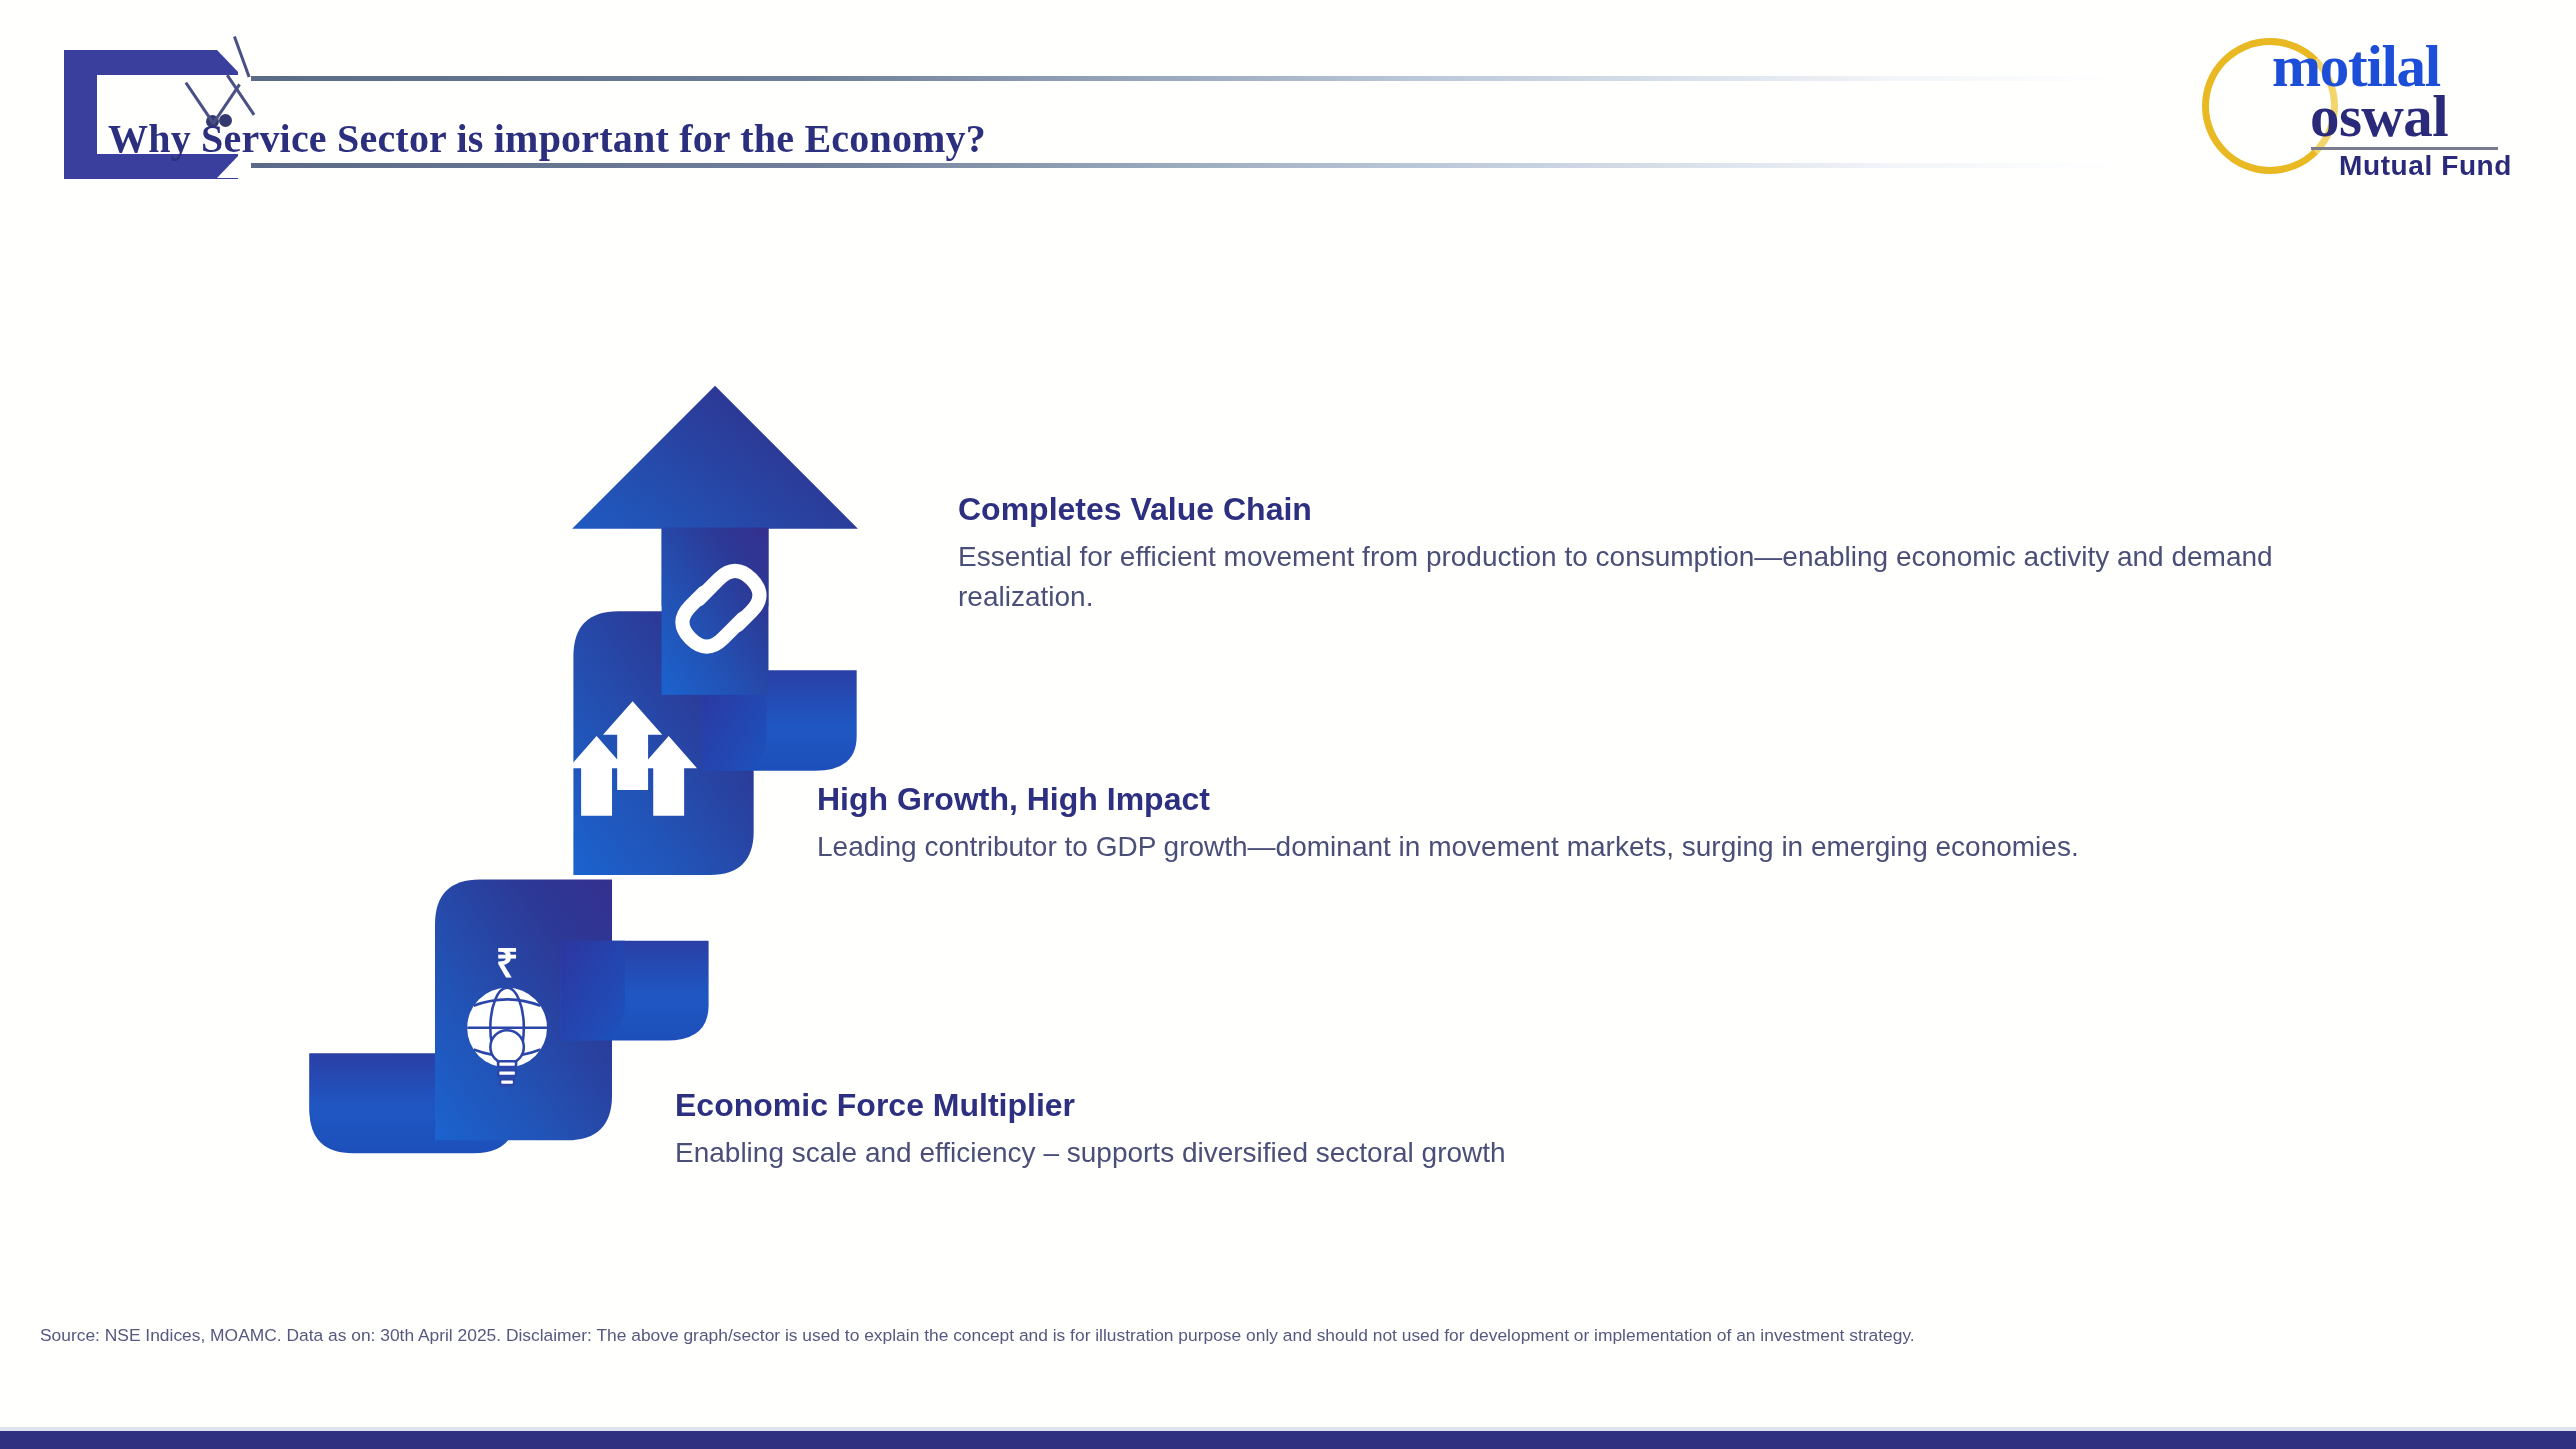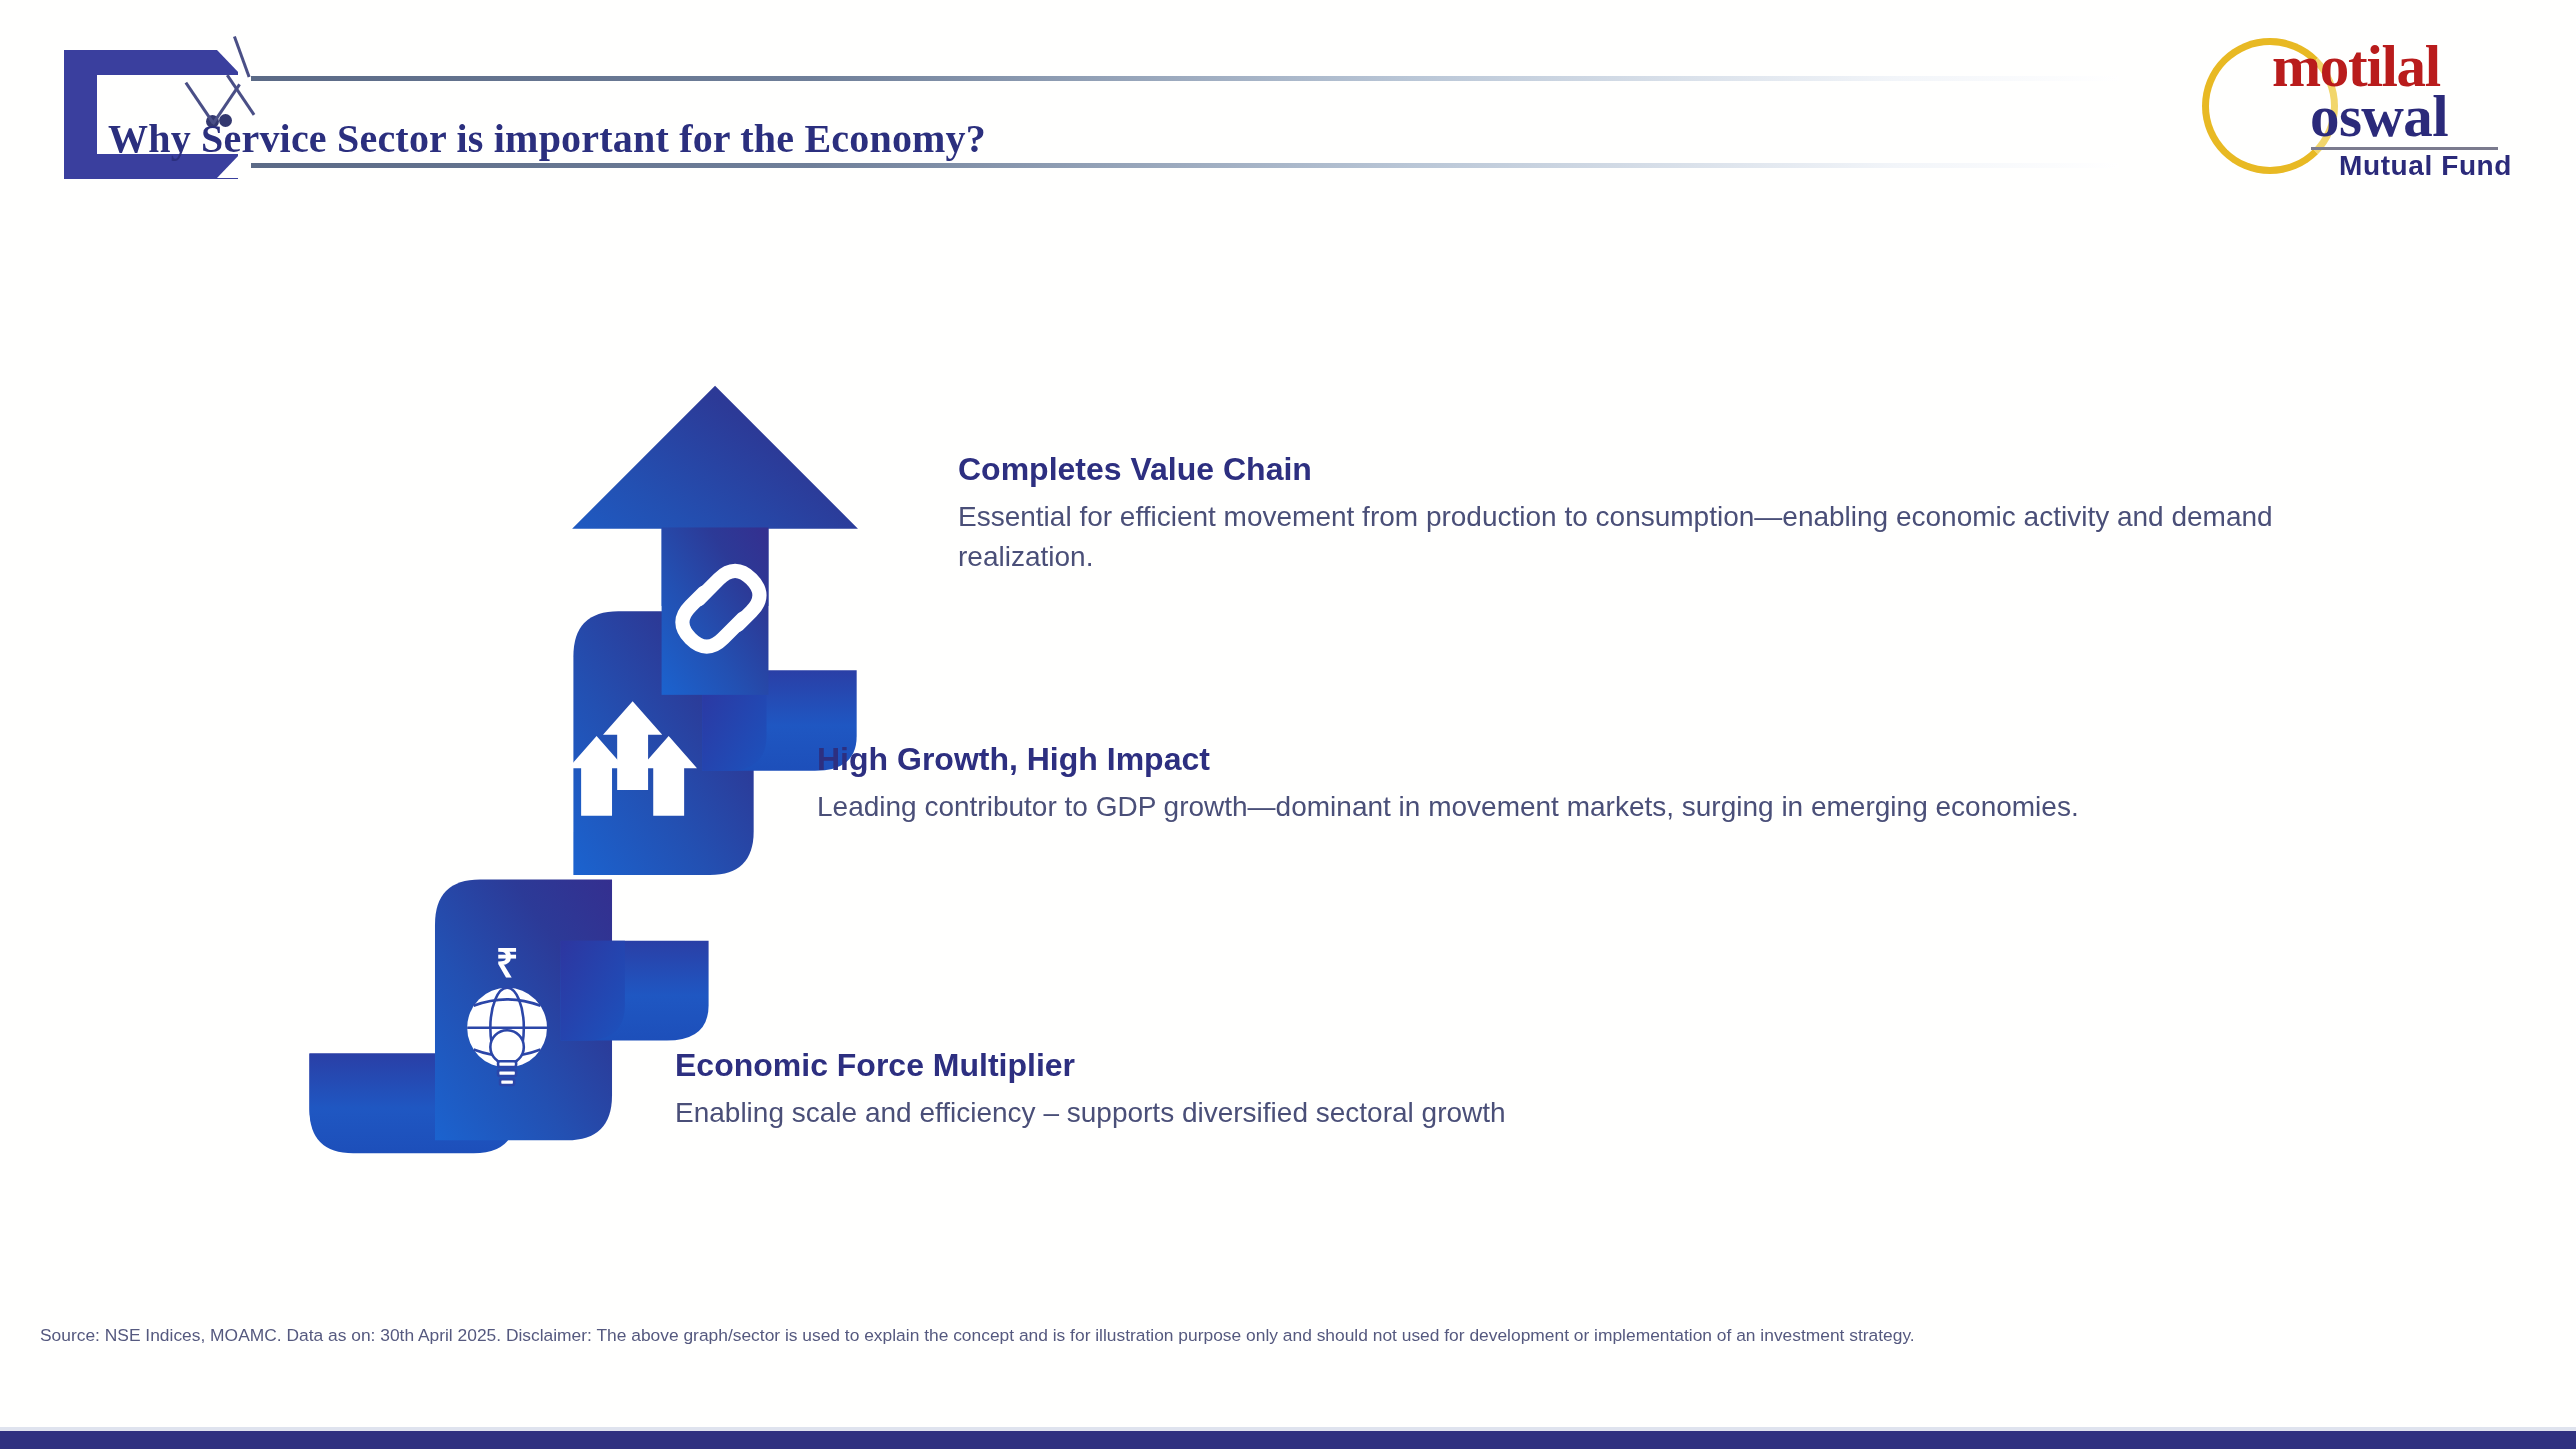--- a/index.html
+++ b/index.html
@@ -50,40 +50,40 @@
   
   #logo{position:absolute;left:2202px;top:32px;width:322px;height:148px;}
   #logo-ring{
     position:absolute;left:0px;top:6.4px;width:122px;height:122px;
     border:7px solid #e8b923;border-radius:50%;
     border-right-color:#f2d66b;
   }
   #logo-motilal{
     position:absolute;left:70px;top:5.2px;
     font-family:"Liberation Serif", serif;font-weight:bold;
-    font-size:59px;line-height:59px;color:#b91c1c;letter-spacing:-1.3px;
+    font-size:59px;line-height:59px;color:#1d4ed8;letter-spacing:-1.3px;
   }
   #logo-oswal{
     position:absolute;left:108px;top:55px;
     font-family:"Liberation Serif", serif;font-weight:bold;
     font-size:59px;line-height:59px;color:#2b2a7a;letter-spacing:-0.6px;
   }
   #logo-rule{position:absolute;left:109px;top:115px;width:187px;height:2.6px;background:#7b7b8e;}
   #logo-mf{
     position:absolute;left:137px;top:120px;
     font-family:"Liberation Sans", sans-serif;font-weight:bold;
     font-size:28px;line-height:28px;color:#2b2a7a;letter-spacing:0.6px;
   }
 
   
   #staircase{position:absolute;left:303px;top:258px;width:676px;height:902px;}
   #staircase svg{display:block;width:676px;height:902px;}
 
   
-  .block{position:absolute;}
+  .block{position:absolute;margin-top:40px;}
   .block .b-title{
     font-family:"Liberation Sans", sans-serif;font-weight:bold;
     color:#2d2f80;margin:0 0 9px 0;
   }
   .block .b-body{
     font-family:"Liberation Sans", sans-serif;font-weight:normal;
     color:#4a4f78;margin:0;
   }
 
   #block-1{left:958px;top:451px;width:1404px;}

